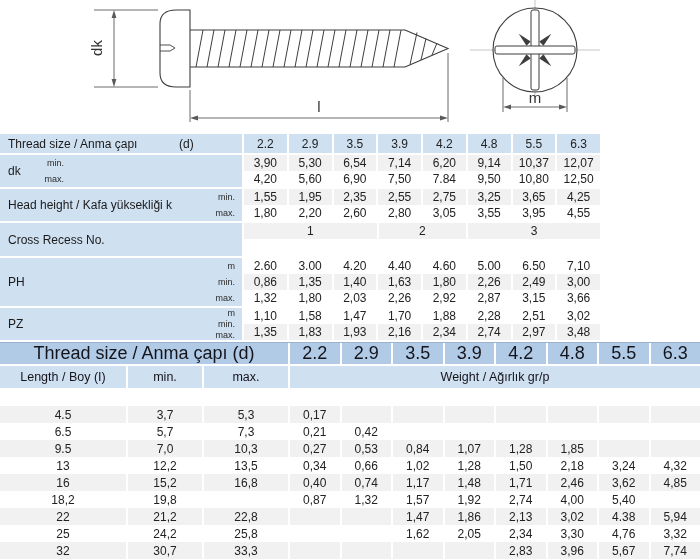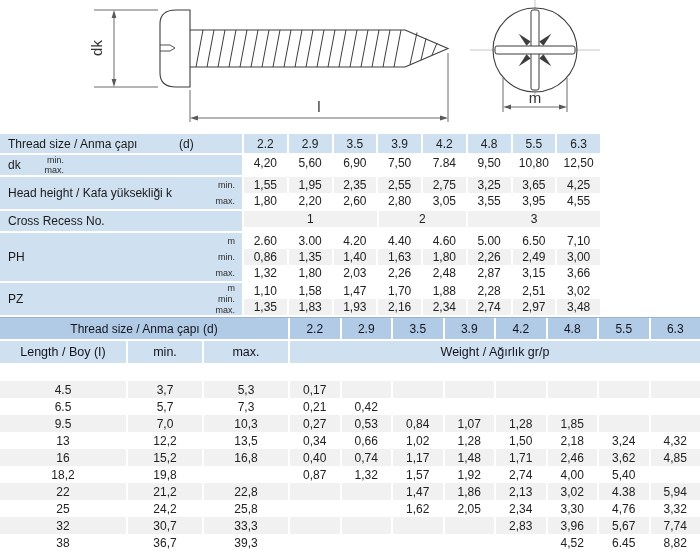--- a/index.html
+++ b/index.html
@@ -44,21 +44,21 @@
   .g3 { width: 132.5px; } .g2 { width: 87.5px; } .g3b { flex: 1; }
 
   
   .t2 { width: 700px; margin-top: 0; }
   .t2hdr {
     display: grid; grid-template-columns: 288px repeat(8, 1fr); gap: 2px;
     height: 22px; border-top: 1px solid #9bb3d0;
   }
   .t2hdr .hc {
     background: var(--header-blue, #b1cbe7); display: flex; align-items: center; justify-content: center;
-    font-size: 12px; color: #14141c;
+    font-size: 18px; color: #14141c;
   }
   .t2sub { display: grid; grid-template-columns: 126px 74px 84px 1fr; gap: 2px; height: 22px; margin-top: 2px; }
   .t2sub .sc {
     background: var(--cell-blue, #cfe0f1); display: flex; align-items: center; justify-content: center;
     font-size: 12.5px; color: #14141c;
   }
   .t2rows { margin-top: 18px; }
   .t2row { display: grid; grid-template-columns: 126px 74px 84px repeat(8, 1fr); gap: 2px; height: 17px; }
   .t2row .c {
     background: #fff; display: flex; align-items: center; justify-content: center;
@@ -142,20 +142,31 @@
 
     <div class="block">
       <div class="labelcell">
         <span class="sym">dk</span>
         <div class="subcol">
           <div class="sub">min.</div>
           <div class="sub">max.</div>
         </div>
       </div>
       <div class="dataarea">
+        <div class="t1row shade">
+
+        <div class="c">3,90</div>
+            <div class="c">5,30</div>
+            <div class="c">6,54</div>
+            <div class="c">7,14</div>
+            <div class="c">6,20</div>
+            <div class="c">9,14</div>
+            <div class="c">10,37</div>
+            <div class="c">12,07</div>
+          </div>
         <div class="t1row">
 
         <div class="c">4,20</div>
             <div class="c">5,60</div>
             <div class="c">6,90</div>
             <div class="c">7,50</div>
             <div class="c">7.84</div>
             <div class="c">9,50</div>
             <div class="c">10,80</div>
             <div class="c">12,50</div>
@@ -191,21 +202,21 @@
             <div class="c">2,80</div>
             <div class="c">3,05</div>
             <div class="c">3,55</div>
             <div class="c">3,95</div>
             <div class="c">4,55</div>
           </div>
       </div>
     </div>
 
     <div class="block">
-      <div class="labelcell" style="height:20px">
+      <div class="labelcell" style="height:33px">
         <span class="main">Cross Recess No.</span>
       </div>
       <div class="crrow">
         <div class="g g3">1</div>
         <div class="g g2">2</div>
         <div class="g g3b">3</div>
       </div>
     </div>
 
     <div class="block">
@@ -239,21 +250,21 @@
             <div class="c">2,26</div>
             <div class="c">2,49</div>
             <div class="c">3,00</div>
           </div>
         <div class="t1row">
 
         <div class="c">1,32</div>
             <div class="c">1,80</div>
             <div class="c">2,03</div>
             <div class="c">2,26</div>
-            <div class="c">2,48</div>
+            <div class="c">2,92</div>
             <div class="c">2,87</div>
             <div class="c">3,15</div>
             <div class="c">3,66</div>
           </div>
       </div>
     </div>
 
     <div class="block">
       <div class="labelcell">
         <span class="main">PZ</span>

